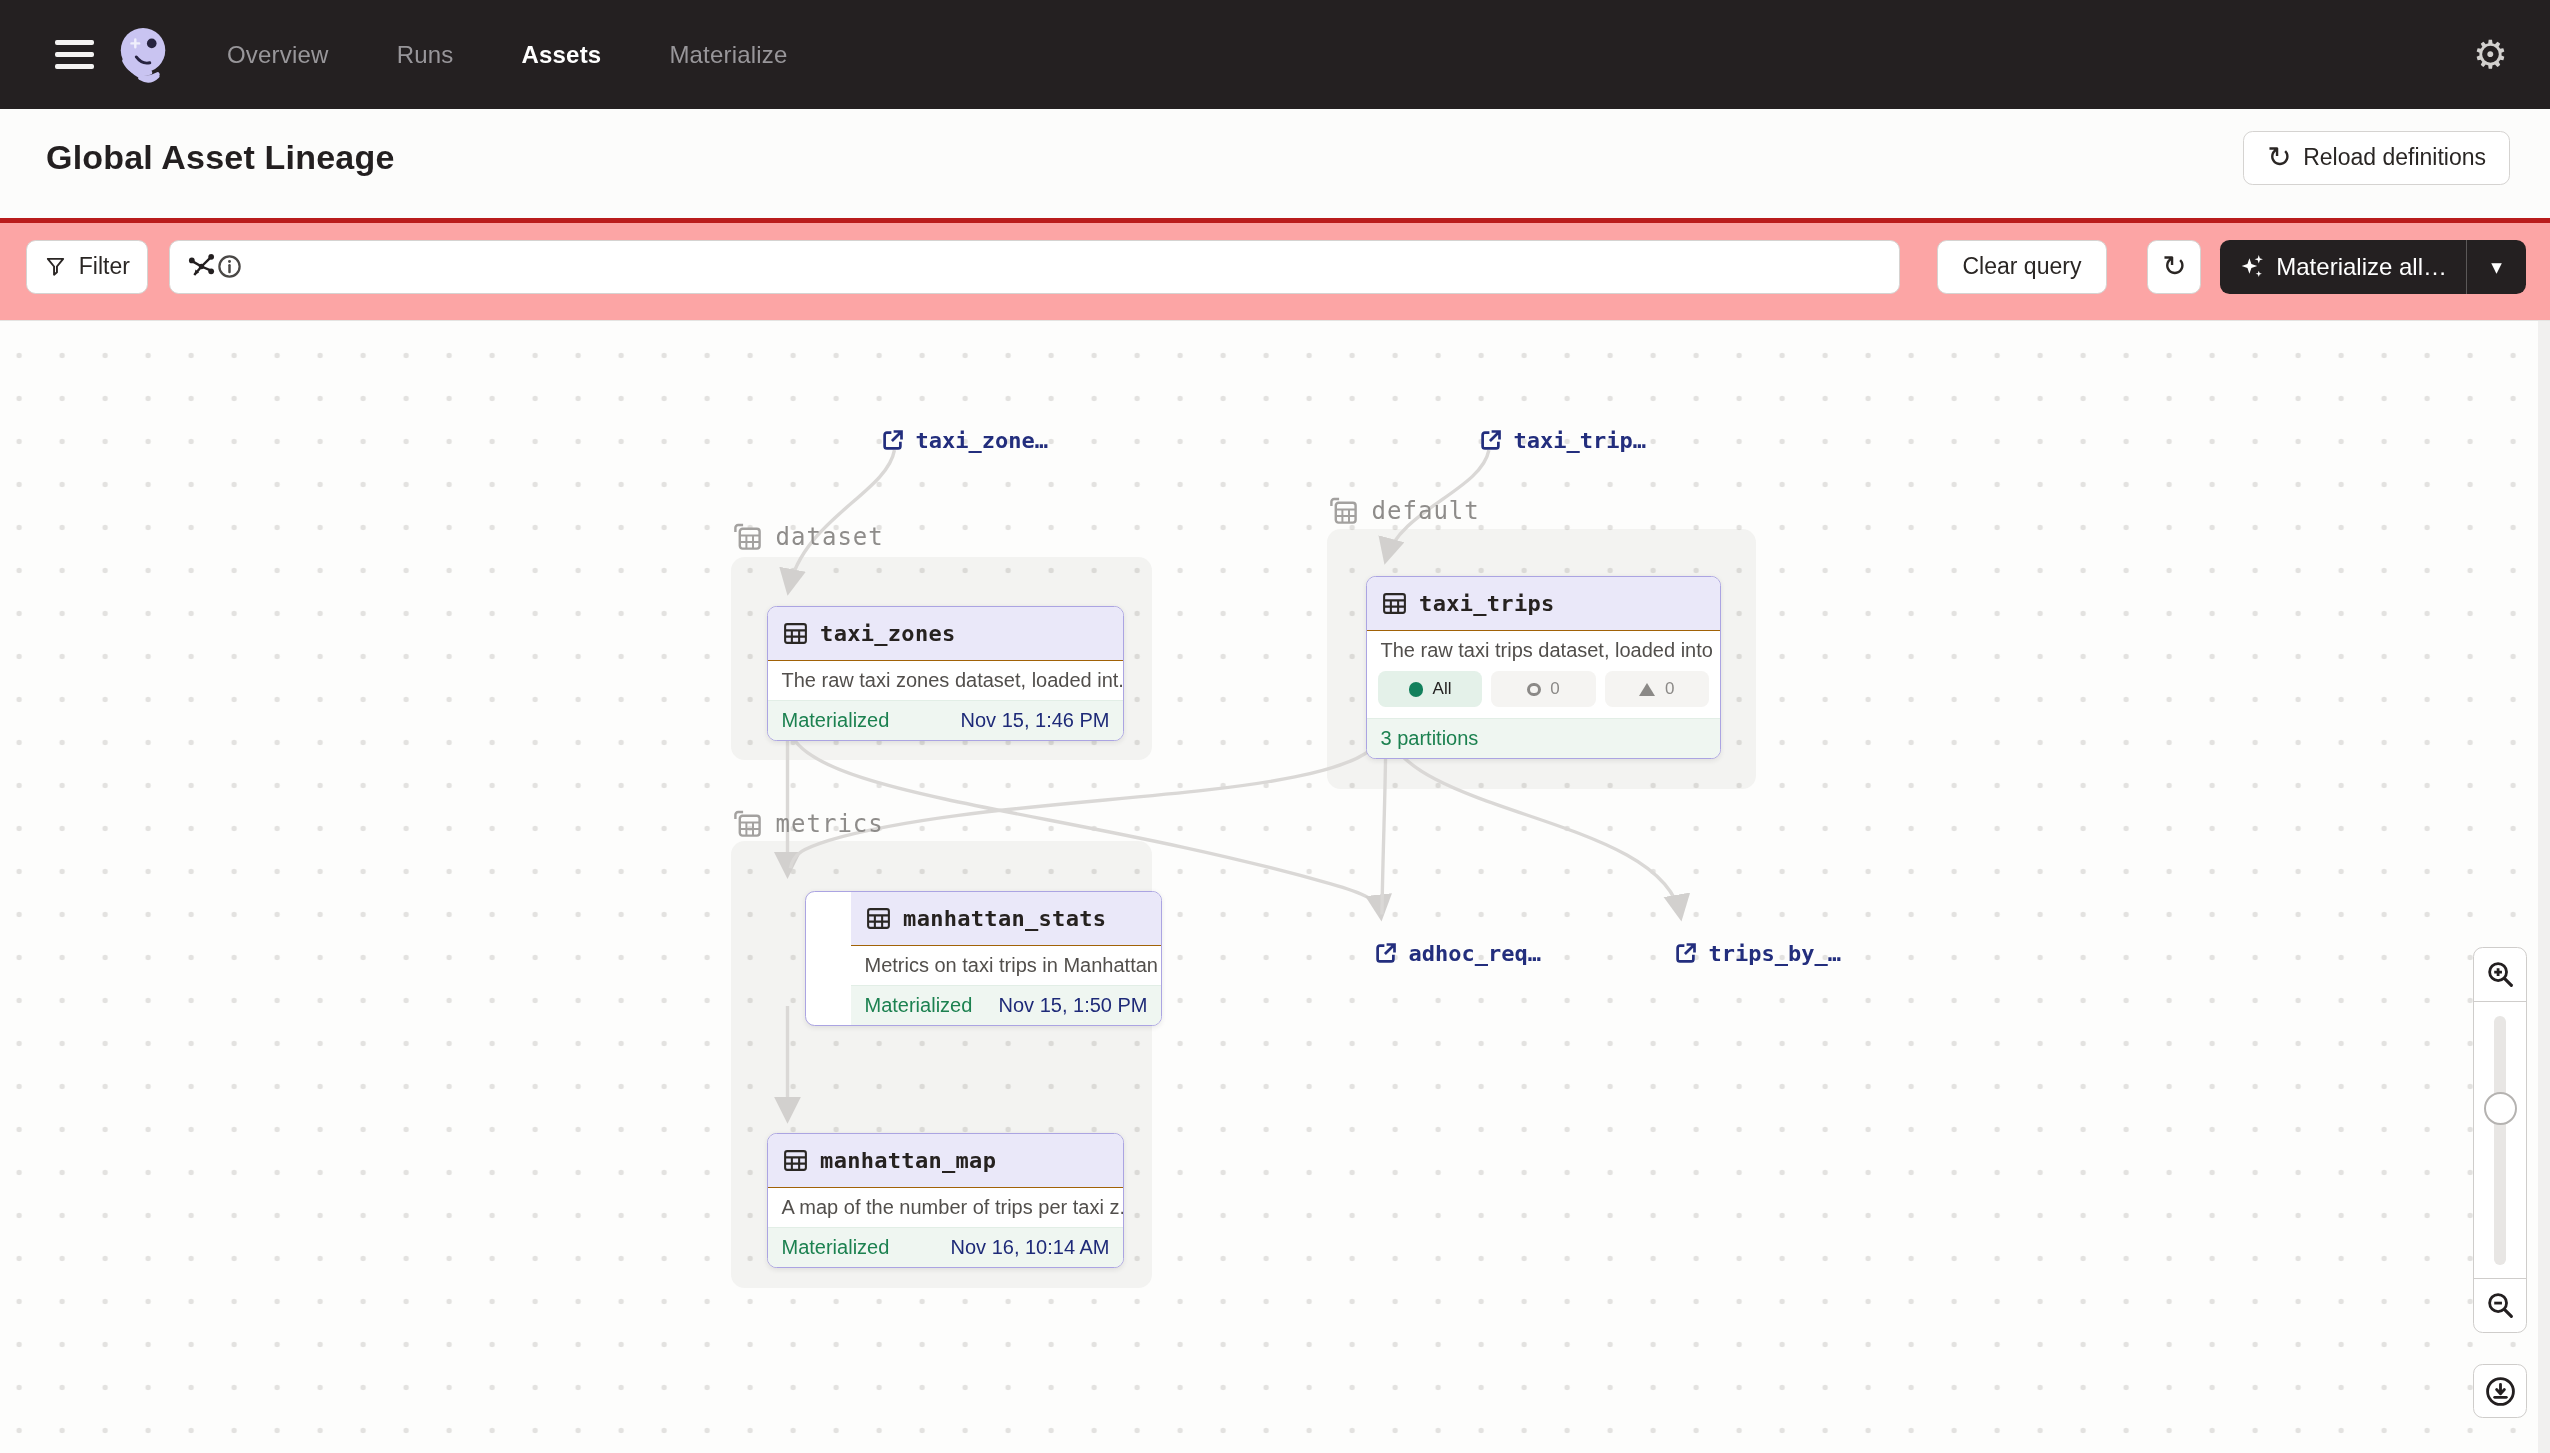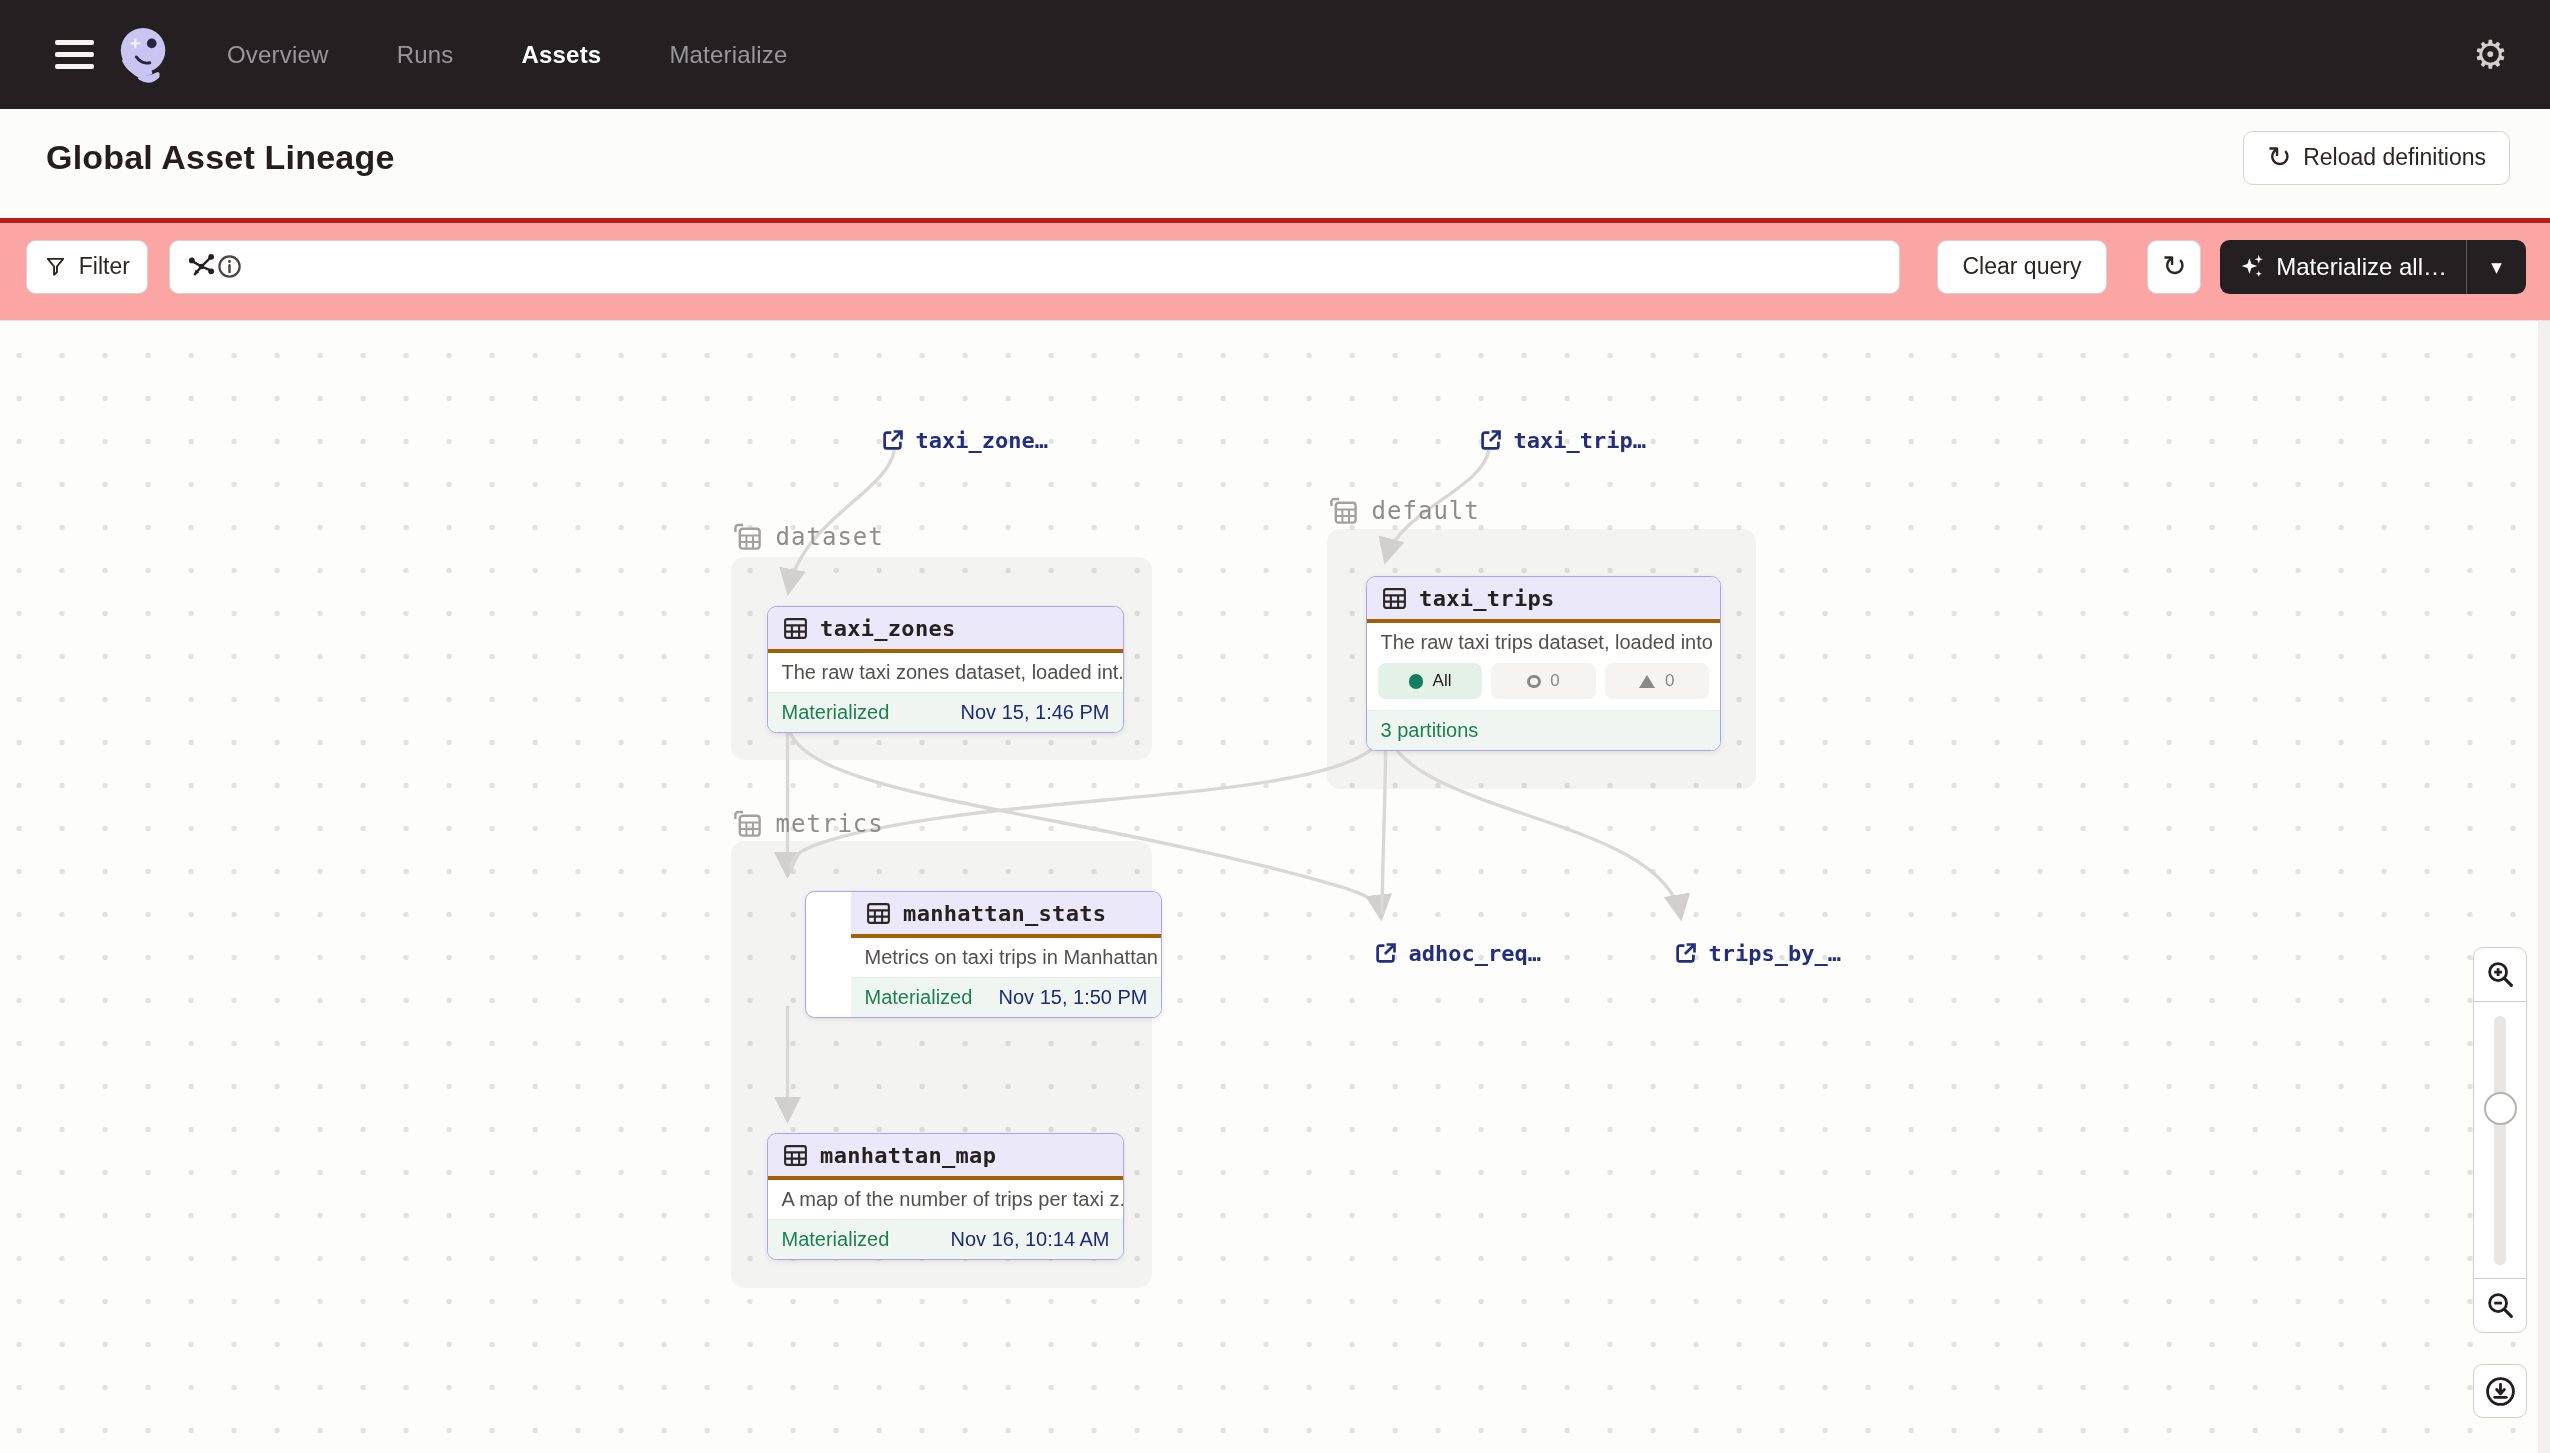--- a/index.html
+++ b/index.html
@@ -52,21 +52,21 @@
   .gutter { position:absolute; right:0; top:0; width:11.6px; height:100%; background:#F1F0EF; }
 
   .group-box { position:absolute; background:rgba(120,117,114,0.075); border-radius:13.5px; }
   .group-label { position:absolute; display:flex; align-items:center; gap:11.6px; height:33px; }
   .group-label span { font-size:24px; color:#8E8C8A; letter-spacing:1px; }
 
   svg.edges { position:absolute; left:0; top:0; width:2550px; height:1133px; pointer-events:none; }
 
   .asset-node { position:absolute; width:357px; background:#fff; border:1.4px solid #ABA4E2; border-radius:9.6px;
     overflow:hidden; box-shadow:0 1.9px 5.8px rgba(35,31,32,.09); cursor:pointer; }
-  .an-head { height:46px; background:#EAE8F9; border-bottom:4px solid #a16207; display:flex; align-items:center; gap:11.6px; padding:0 13.5px; }
+  .an-head { height:54px; background:#EAE8F9; border-bottom:1px solid #a16207; display:flex; align-items:center; gap:11.6px; padding:0 13.5px; }
   .an-name { font-size:22px; font-weight:700; color:#262220; letter-spacing:0.3px; }
   .an-desc { padding:7.7px 13.5px 8.7px; font-size:20px; color:#524F4C; white-space:nowrap; overflow:hidden; }
   .an-foot { height:40px; background:#EFF6F1; border-top:1px solid #E2EEE6; display:flex; align-items:center; justify-content:space-between; padding:0 13.5px; }
   .st-green { color:#1C8150; font-size:20px; }
   .st-date { color:#1E2A78; font-size:20px; }
   .pills { display:flex; gap:8.7px; padding:1px 10.6px 10.6px; }
   .pill { flex:1; height:36px; border-radius:7.7px; display:flex; align-items:center; justify-content:center; gap:9.6px; font-size:17px; }
   .pill-all { background:#E4F1E9; color:#232120; }
   .pill-gray { background:#F5F4F2; color:#8B8987; }
   .dot-green { width:14.5px; height:14.5px; border-radius:50%; background:#12805C; }

